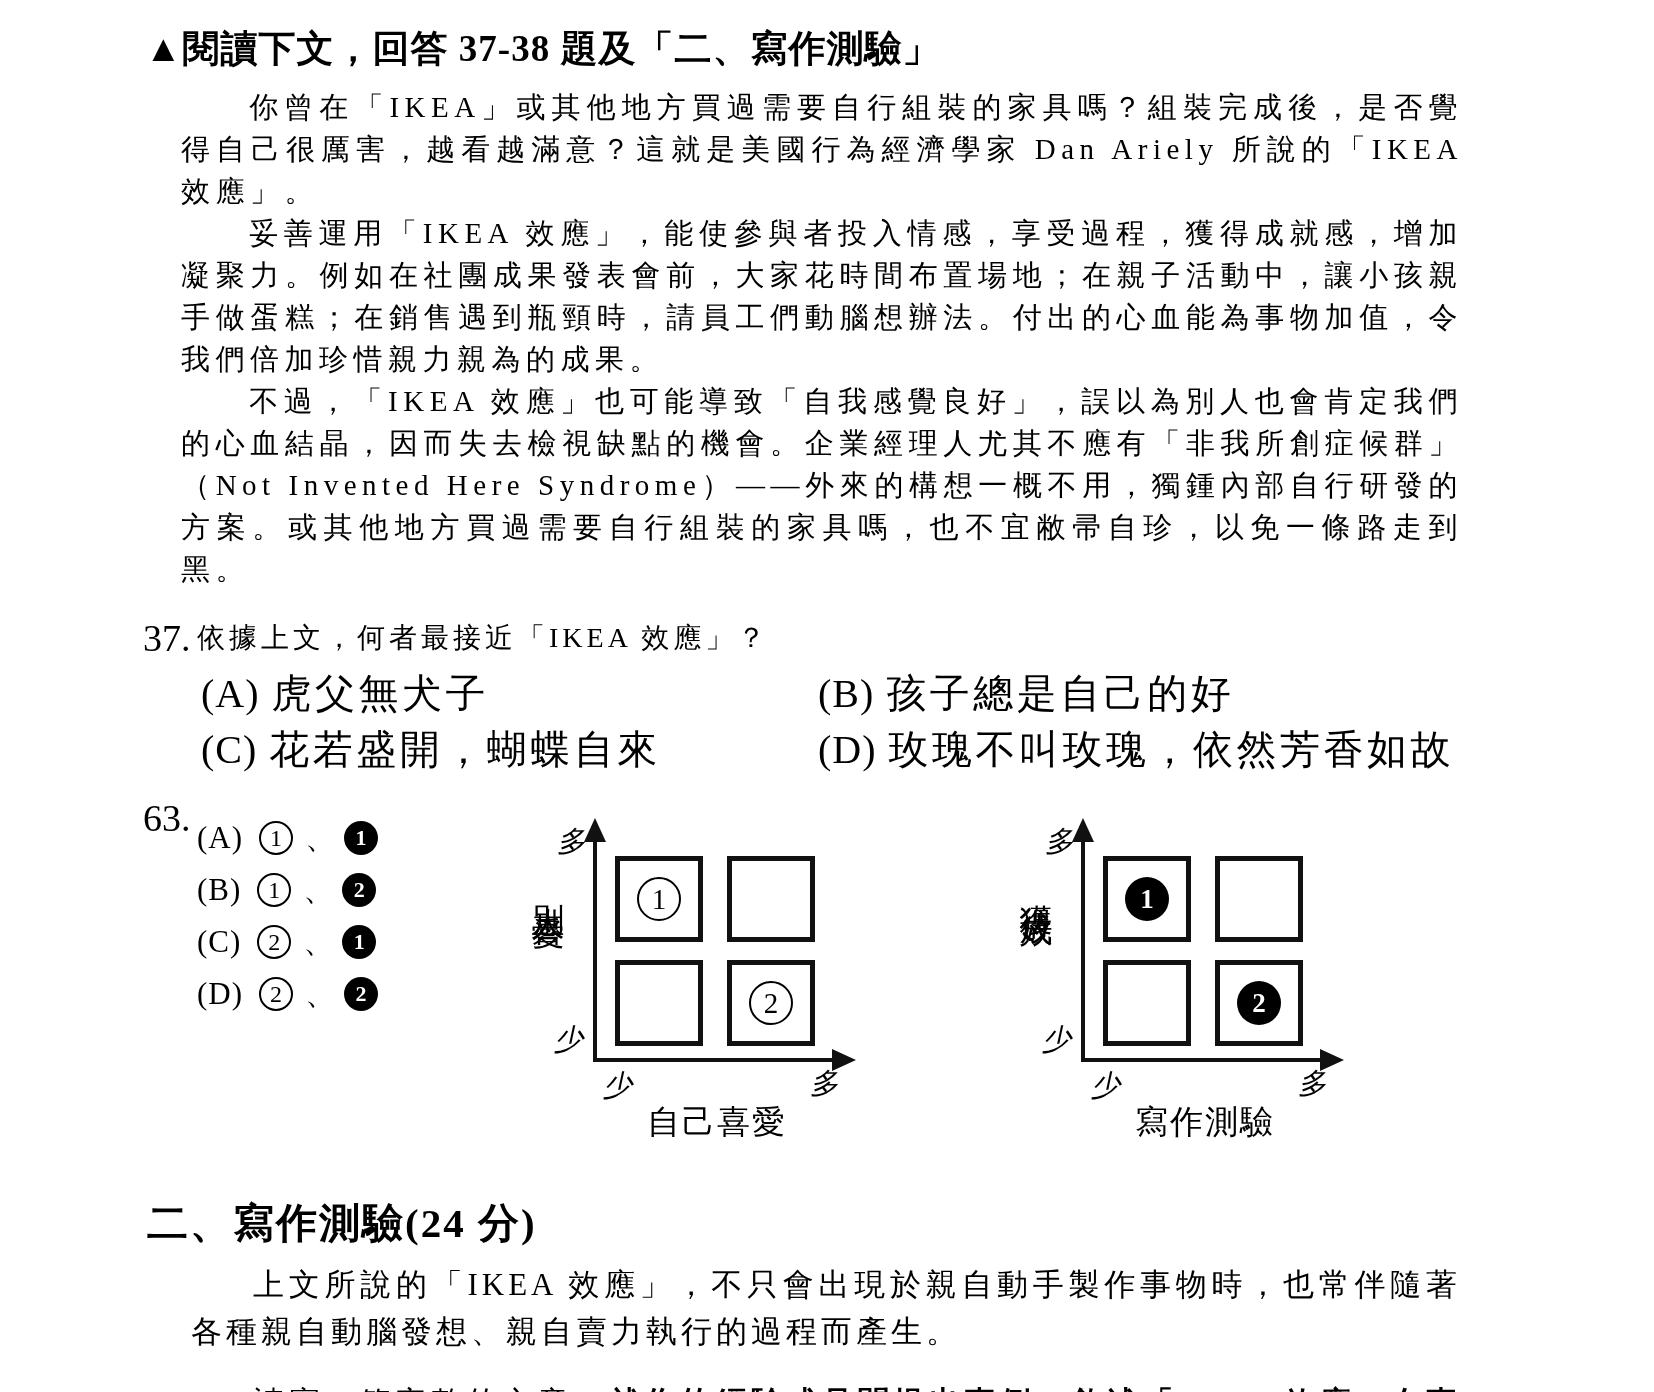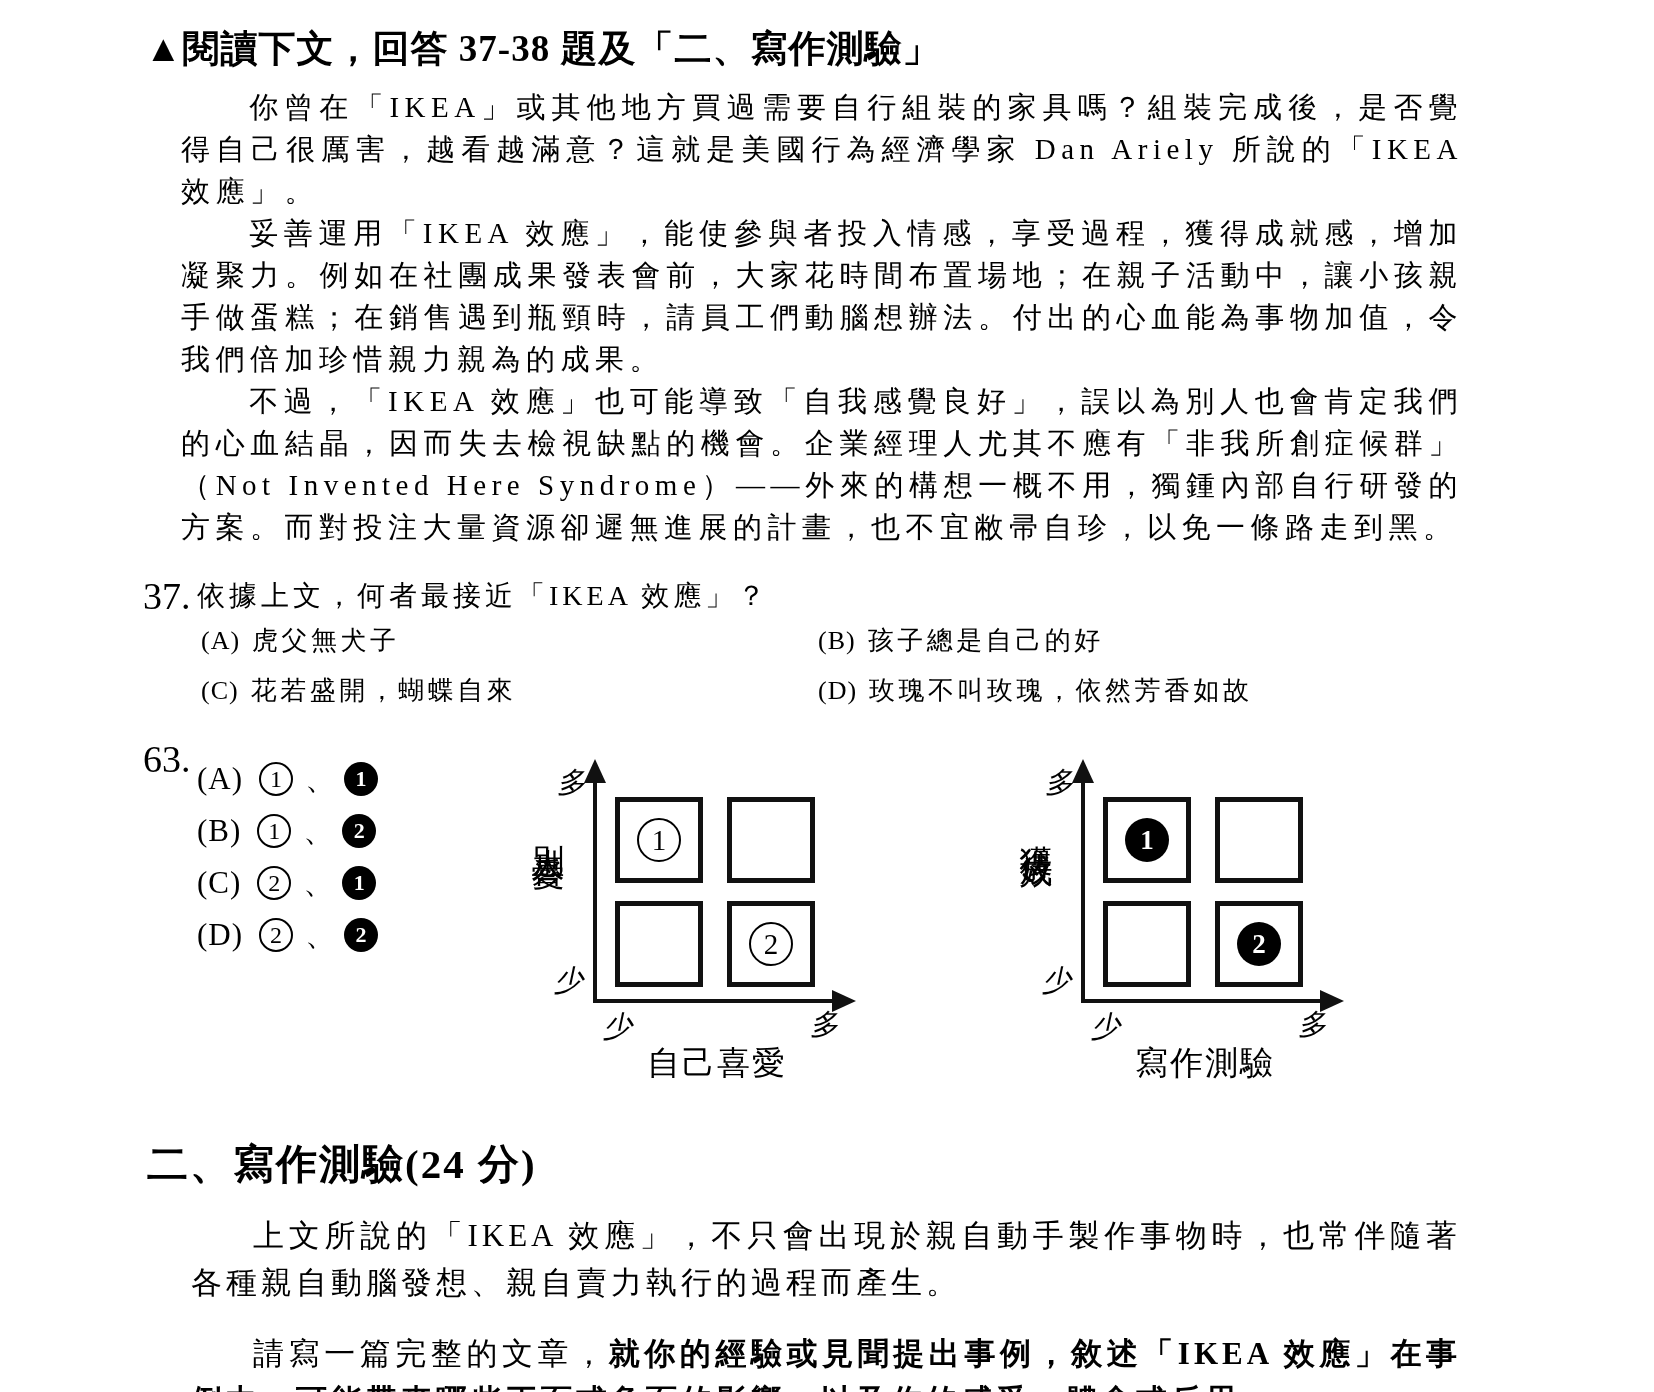--- a/index.html
+++ b/index.html
@@ -26,22 +26,22 @@
   }
 
   
   .question { display: flex; margin-top: 26px; }
   .qnum { flex: none; width: 54px; font-size: 38px; line-height: 44px; }
   .qbody { flex: 1; }
   .stem { font-size: 28px; line-height: 44px; letter-spacing: 4px; }
 
   .q37-opts {
     display: grid; grid-template-columns: 617px auto;
-    row-gap: 10px; margin-top: 3px; padding-left: 4px;
-    font-size: 26px; line-height: 40px; letter-spacing: 3.5px;
+    row-gap: 16px; margin-top: 14px; padding-left: 4px;
+    font-size: 40px; line-height: 40px; letter-spacing: 3.5px;
   }
   .opt-label { margin-right: 12px; letter-spacing: 1px; }
 
   .q38-content { display: flex; margin-top: 14px; }
   .q38-opts { flex: none; width: 332px; padding-top: 2px; }
   .q38-opt { height: 52px; display: flex; align-items: center; font-size: 31px; }
   .q38-opt .opt-label { margin-right: 16px; }
   .sep { margin: 0 8px 0 12px; }
 
   .circ {
@@ -90,41 +90,41 @@
   .box.tl { left: 86px; top: 46px; }
   .box.tr { left: 198px; top: 46px; }
   .box.bl { left: 86px; top: 150px; }
   .box.br { left: 198px; top: 150px; }
   .box .circ { width: 44px; height: 44px; font-size: 29px; }
   .box .circ.filled { font-size: 27px; }
 
   
   .writing-title {
     font-size: 41px; font-weight: 700; letter-spacing: 2px;
-    margin: 46px 0 20px 4px;
+    margin: 46px 0 10px 4px;
   }
   .writing p {
     width: 1270px; margin: 0 0 0 48px;
     font-size: 31px; line-height: 47px; letter-spacing: 4px;
     text-align: justify; text-indent: 2em;
   }
   .writing p.prompt { margin-top: 24px; }
   .bold-seg { font-weight: 900; }
 </style>
 </head>
 <body>
 
 <div class="page">
 
   <div class="reading-header">▲閱讀下文，回答 37-38 題及「二、寫作測驗」</div>
 
   <div class="passage">
     <p>你曾在「IKEA」或其他地方買過需要自行組裝的家具嗎？組裝完成後，是否覺得自己很厲害，越看越滿意？這就是美國行為經濟學家 Dan Ariely 所說的「IKEA 效應」。</p>
     <p>妥善運用「IKEA 效應」，能使參與者投入情感，享受過程，獲得成就感，增加凝聚力。例如在社團成果發表會前，大家花時間布置場地；在親子活動中，讓小孩親手做蛋糕；在銷售遇到瓶頸時，請員工們動腦想辦法。付出的心血能為事物加值，令我們倍加珍惜親力親為的成果。</p>
-    <p>不過，「IKEA 效應」也可能導致「自我感覺良好」，誤以為別人也會肯定我們的心血結晶，因而失去檢視缺點的機會。企業經理人尤其不應有「非我所創症候群」（Not Invented Here Syndrome）——外來的構想一概不用，獨鍾內部自行研發的方案。而對投注大量資源卻遲無進展的計畫，也不宜敝帚自珍，以免一條路走到黑。</p>
+    <p>不過，「IKEA 效應」也可能導致「自我感覺良好」，誤以為別人也會肯定我們的心血結晶，因而失去檢視缺點的機會。企業經理人尤其不應有「非我所創症候群」（Not Invented Here Syndrome）——外來的構想一概不用，獨鍾內部自行研發的方案。或其他地方買過需要自行組裝的家具嗎，也不宜敝帚自珍，以免一條路走到黑。</p>
   </div>
 
   <div class="question">
     <div class="qnum">37.</div>
     <div class="qbody">
       <div class="stem">依據上文，何者最接近「IKEA 效應」？</div>
       <div class="q37-opts">
         <div>
           <span class="opt-label">(A)</span><span>虎父無犬子</span>
         </div>

